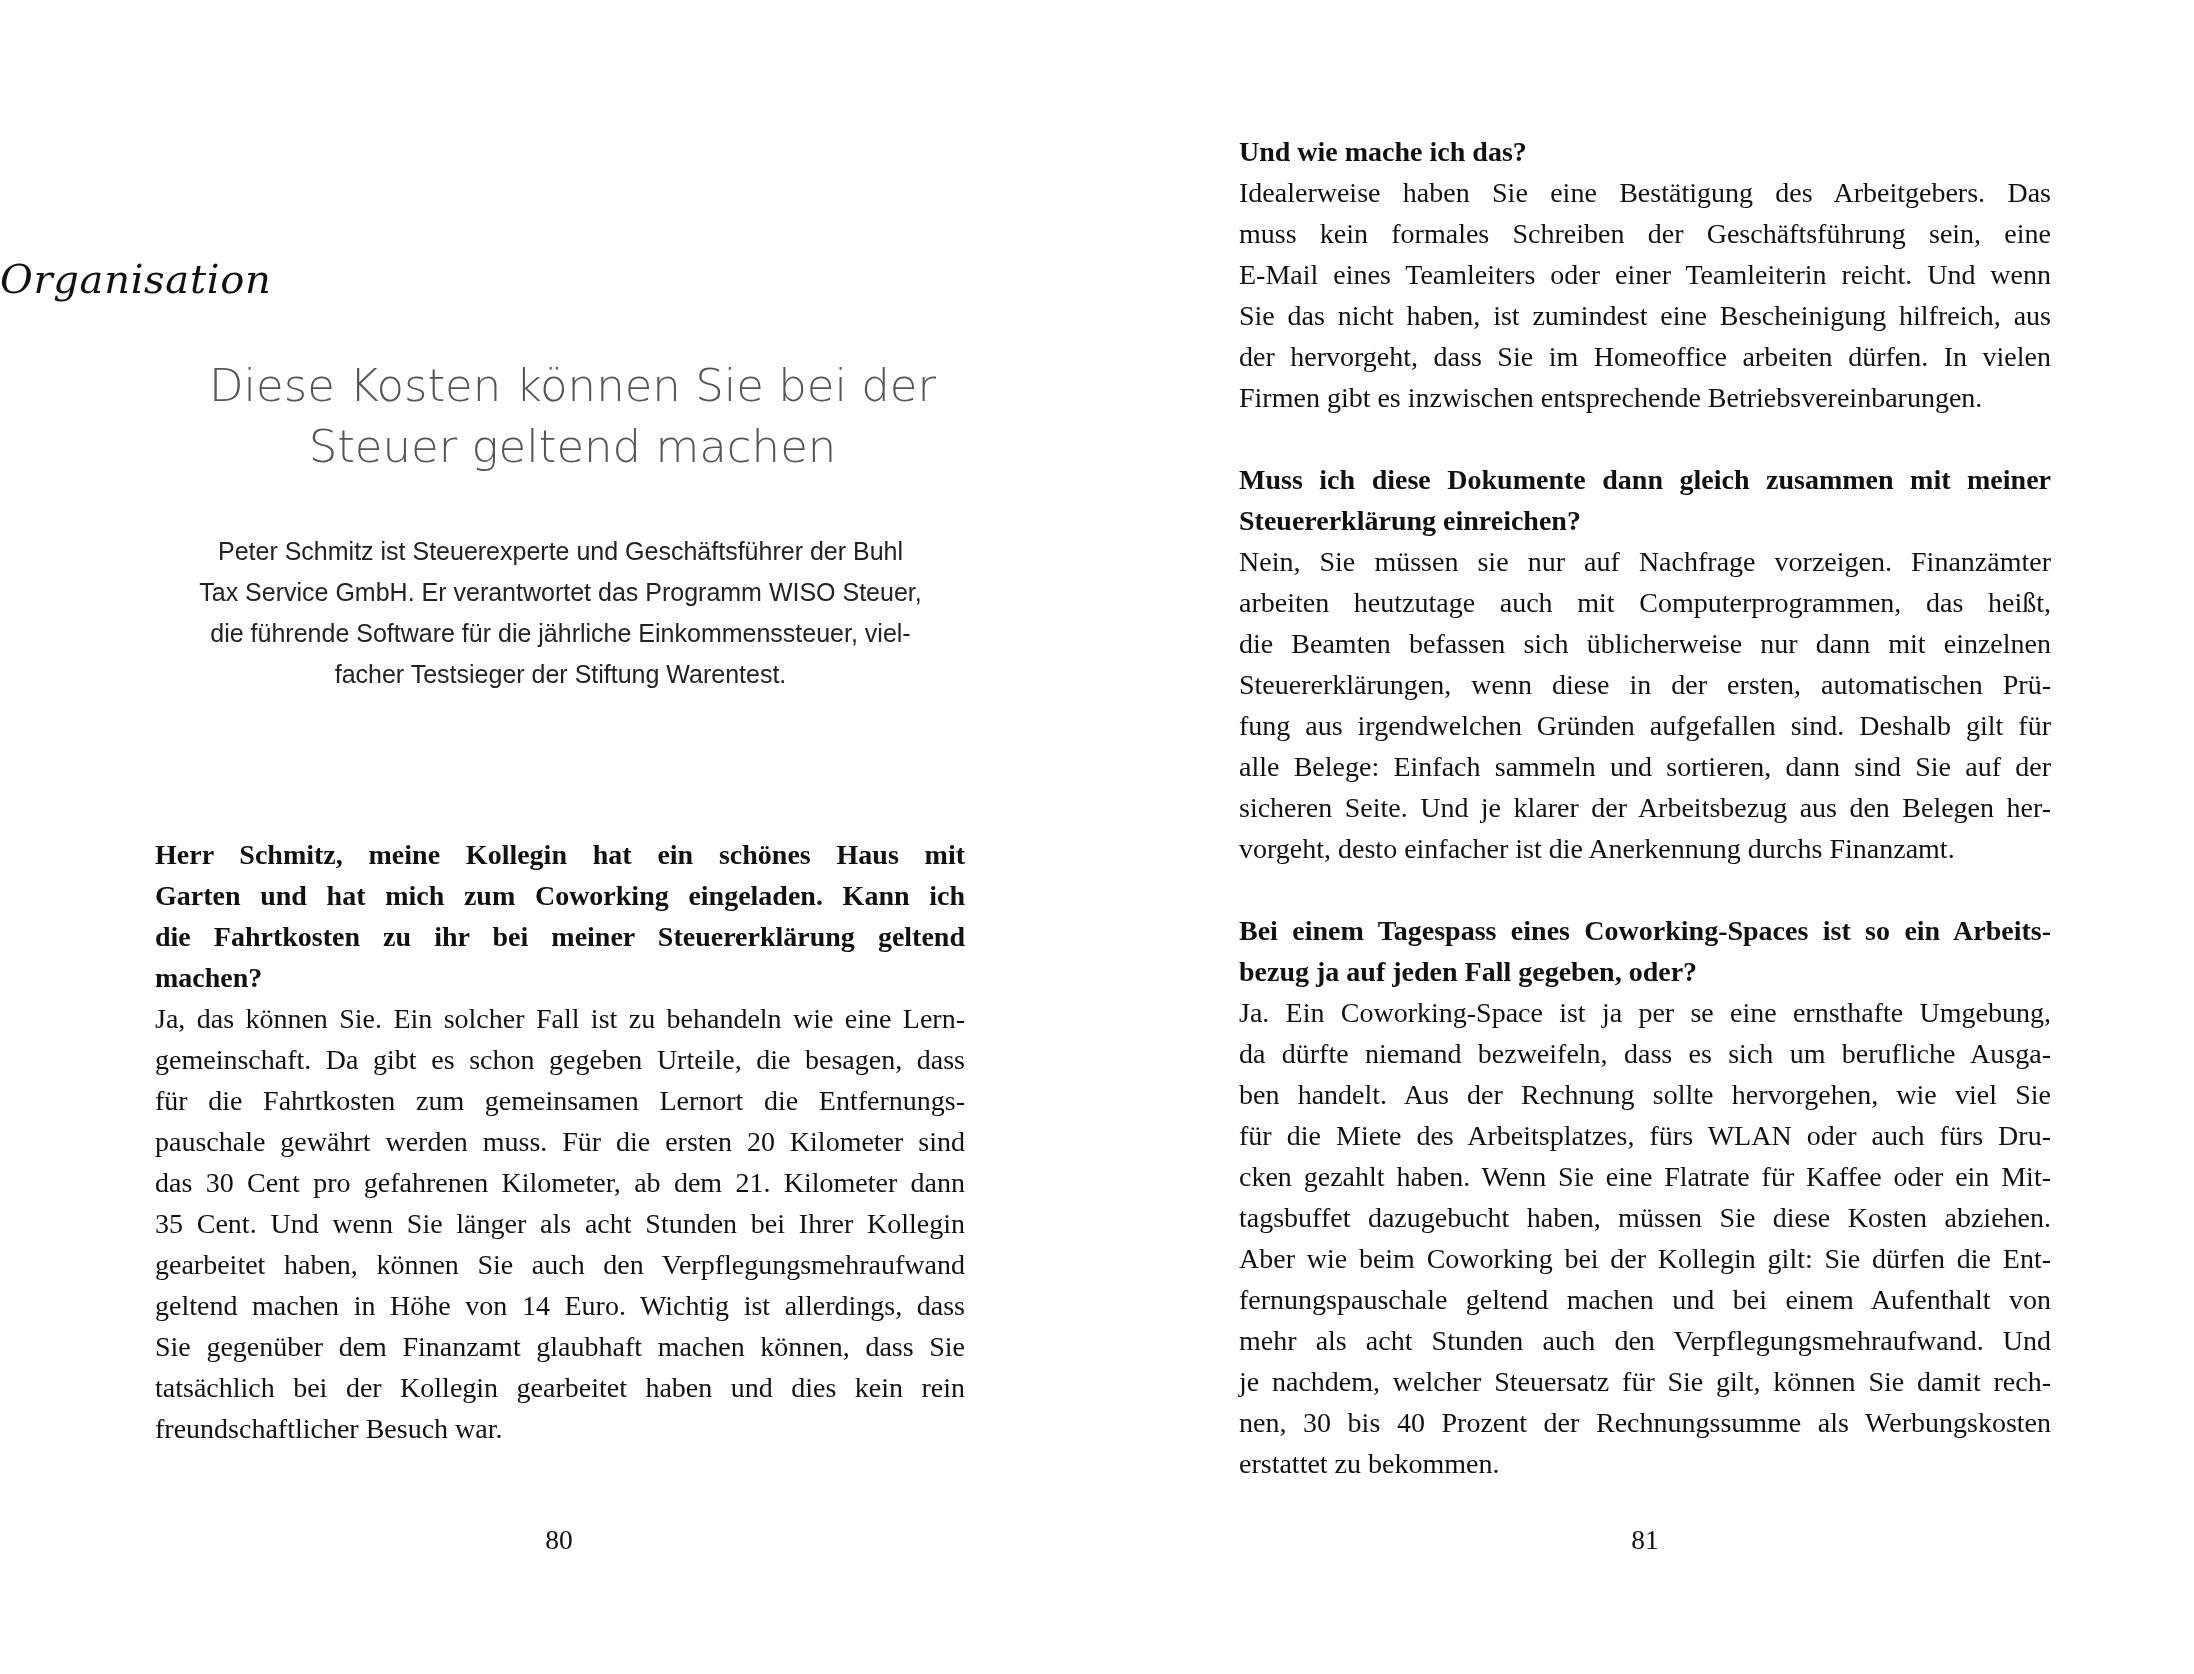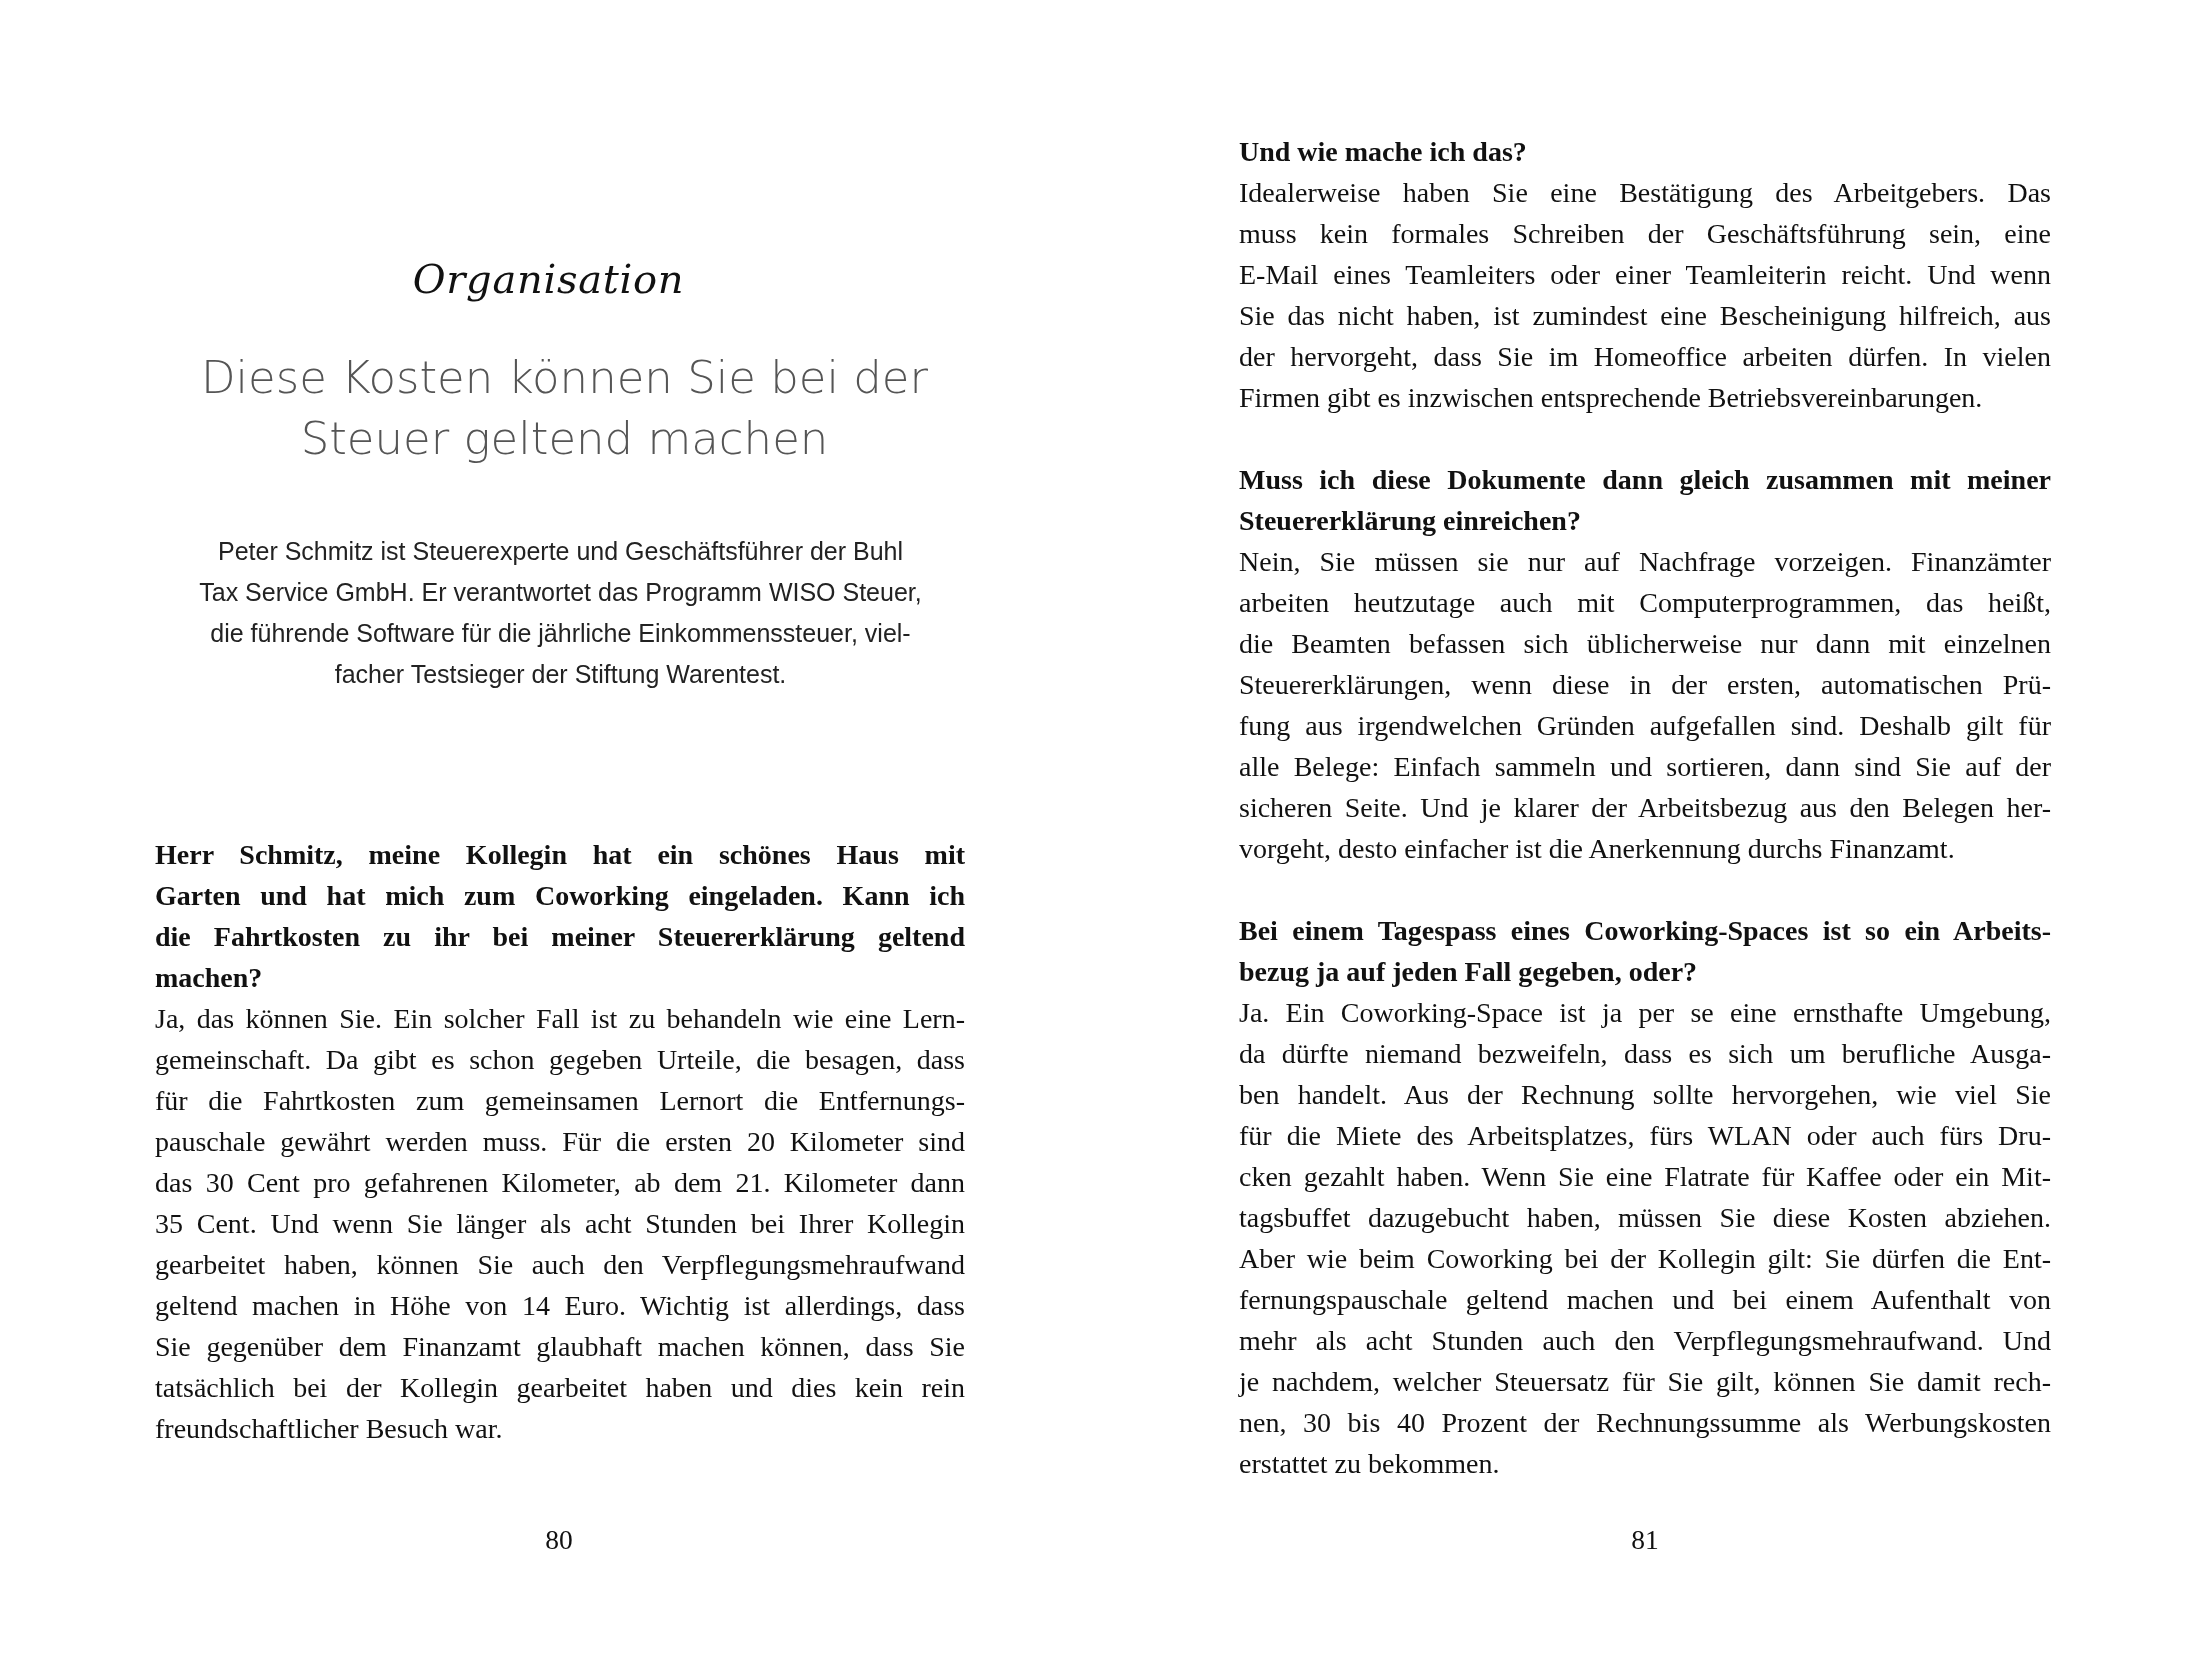--- a/index.html
+++ b/index.html
@@ -3,21 +3,21 @@
 <meta charset="utf-8">
 <style>
   html, body { margin: 0; padding: 0; background: #ffffff; }
   body { width: 2194px; height: 1674px; position: relative; overflow: hidden; }
   .page { position: absolute; top: 0; height: 1674px; }
   .page-left { left: 0; width: 1097px; }
   .page-right { left: 1097px; width: 1097px; }
 
   .kicker {
     position: absolute; left: 0; width: 1097px; top: 256px;
-    text-align: center;
+    text-align: left;
     font-family: "DejaVu Serif", serif; font-style: italic;
     font-size: 40px; color: #111; letter-spacing: 0.7px;
   }
   .title {
     position: absolute; left: 138px; width: 853px; top: 347px;
     text-align: center;
     font-family: "DejaVu Sans", sans-serif; font-weight: 300;
     font-size: 45px; line-height: 61px; color: #555555;
   }
   .bio {
@@ -50,21 +50,21 @@
   }
   .pn-left { left: 490px; }
   .pn-right { left: 1576px; }
 </style>
 </head>
 <body>
 
 <div class="page page-left">
   <div class="kicker">Organisation</div>
 
-  <h1 class="title" style="margin:0;font-weight:300;">
+  <h1 class="title" style="margin:8px;font-weight:300;">
     <span class="t" style="display:block">Diese Kosten können Sie bei der</span>
     <span class="t" style="display:block">Steuer geltend machen</span>
   </h1>
 
   <div class="bio">
     <span class="ln" style="text-align:left;text-align-last:center">Peter Schmitz ist Steuerexperte und Geschäftsführer der Buhl</span>
     <span class="ln" style="text-align:center;text-align-last:center">Tax Service GmbH. Er verantwortet das Programm WISO Steuer,</span>
     <span class="ln" style="text-align:right;text-align-last:center">die führende Software für die jährliche Einkommenssteuer, viel-</span>
     <span class="ln" style="text-align:left;text-align-last:center">facher Testsieger der Stiftung Warentest.</span>
   </div>

